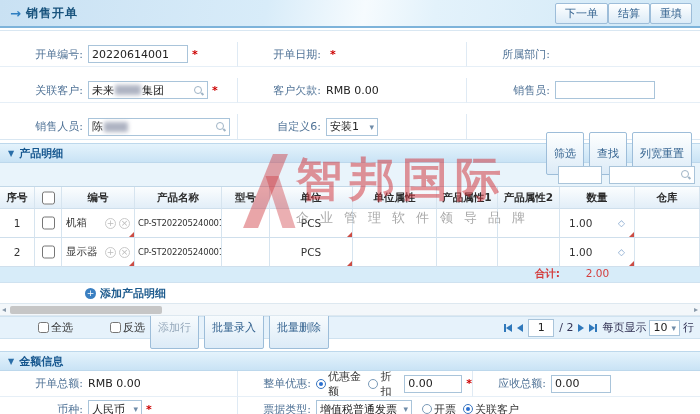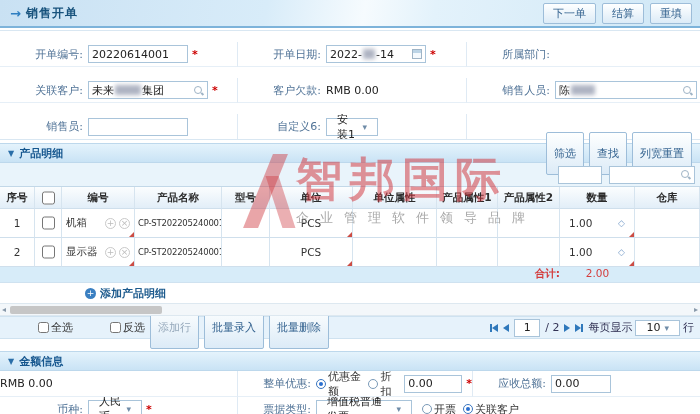--- a/index.html
+++ b/index.html
@@ -5,21 +5,21 @@
   * { box-sizing: border-box; margin: 0; padding: 0; }
   html,body { background:#fff; }
   body { font-family:"DejaVu Sans","Liberation Sans",sans-serif; font-size:11px; color:#333; }
   #app { position:relative; width:700px; height:414px; overflow:hidden; background:#fff; }
 
   
   .titlebar { height:26px; display:flex; align-items:center; padding:0 8px 0 10px;
     background:linear-gradient(100deg,#c9e1f3 0%,#d8ecf9 38%,#f6fbfe 52%,#e3f2fb 62%,#cfe7f6 100%); }
   .title-arrow { color:#2f7fc1; font-weight:bold; font-size:13px; margin-right:5px; }
   .page-title { color:#17527c; font-weight:bold; font-size:12px; letter-spacing:1px; }
-  .tb-btns { margin-left:auto; display:flex; gap:6px; }
+  .tb-btns { margin-left:auto; display:flex; gap:0; }
   .btn { display:inline-block; padding:2px 9px; font-size:11px; color:#33628f; cursor:pointer;
     background:linear-gradient(#feffff,#dcebf7); border:1px solid #9dbdd9; border-radius:2px; white-space:nowrap; }
   .btn.small { padding:13px 7px; }
   .btn.disabled { color:#96a9bb; }
   .title-rule { height:2px; background:#7db3da; }
 
   
   .form-grid { margin-top:2px; display:grid; grid-template-columns:238px 229px 233px;
     border-top:1px solid #d9e7f2; border-bottom:1px solid #d9e7f2; }
   .fcell { height:25px; display:flex; align-items:center; border-right:1px solid #dfeaf4;
@@ -34,21 +34,21 @@
   .req { color:#cc0000; font-weight:bold; margin-left:4px; }
   .mag { position:relative; width:11px; height:11px; flex:none; margin-left:auto; cursor:pointer; }
   .mag::before { content:""; position:absolute; left:1px; top:1px; width:6px; height:6px;
     border:1px solid #9fb4c6; border-radius:50%; }
   .mag::after { content:""; position:absolute; left:8px; top:8px; width:3px; height:1.5px;
     background:#9fb4c6; transform:rotate(45deg); }
   .cal { position:relative; width:10px; height:10px; flex:none; margin-left:auto;
     border:1px solid #9fb4c6; background:#f4f9fd; cursor:pointer; }
   .cal::before { content:""; position:absolute; left:0; top:0; right:0; height:3px; background:#bcd4e6; }
   .select { display:inline-flex; align-items:center; justify-content:space-between; gap:4px;
-    border:1px solid #a9c4da; background:#fff; height:18px; padding:0 10px; cursor:pointer; color:#222; }
+    border:1px solid #a9c4da; background:#fff; height:18px; padding:0 3px; cursor:pointer; color:#222; }
   .select .arr { color:#6f8ca8; font-size:9px; }
   .plainval { color:#222; }
 
   
   .secbar { height:20px; display:flex; align-items:center; padding:0 8px; margin-top:3px;
     background:linear-gradient(#e4f3fc,#c9e3f5); border-top:1px solid #bdd8ec; border-bottom:1px solid #bdd8ec;
     color:#15568e; font-weight:bold; cursor:pointer; }
   .secbar .caret { font-size:8px; color:#2a6ea8; margin-right:5px; }
   .secbar .sec-btns { margin-left:auto; display:flex; gap:5px; font-weight:normal; }
 
@@ -143,26 +143,20 @@
   <div class="title-rule"></div>
 
   <div class="form-grid">
     <div class="fcell">
       <span class="flabel">开单编号:</span>
       <input style="width: 100px;" value="20220614001">
       <span class="req">*</span>
     </div>
     <div class="fcell">
       <span class="flabel">开单日期:</span>
-      <span class="inputbox" style="width:100px">
-        <span>2022-</span>
-        <span class="redact" style="width:12px"></span>
-        <span>-14</span>
-        <span class="cal"></span>
-      </span>
       <span class="req">*</span>
     </div>
     <div class="fcell">
       <span class="flabel">所属部门:</span>
     </div>
 
     <div class="fcell">
       <span class="flabel">关联客户:</span>
       <span class="inputbox" style="width:120px">
         <span>未来</span>
@@ -170,31 +164,31 @@
         <span>集团</span>
         <span class="mag"></span>
       </span>
       <span class="req">*</span>
     </div>
     <div class="fcell">
       <span class="flabel">客户欠款:</span>
       <span class="plainval">RMB 0.00</span>
     </div>
     <div class="fcell">
+      <span class="flabel">销售员:</span>
+      <input style="width: 100px;">
+    </div>
+
+    <div class="fcell">
       <span class="flabel">销售人员:</span>
       <span class="inputbox" style="width:142px">
         <span>陈</span>
         <span class="redact" style="width:24px"></span>
         <span class="mag"></span>
       </span>
-    </div>
-
-    <div class="fcell">
-      <span class="flabel">销售员:</span>
-      <input style="width: 100px;">
     </div>
     <div class="fcell">
       <span class="flabel">自定义6:</span>
       <span class="select" style="width:52px">
         <span>安装1</span>
         <span class="arr">▾</span>
       </span>
     </div>
     <div class="fcell"></div>
   </div>
@@ -338,20 +332,21 @@
   </div>
 
   <div style="height:12px"></div>
 
   <div class="secbar" style="margin-top:0">
     <span class="caret">▼</span>
     <span>金额信息</span>
   </div>
   <div class="amt-grid1">
     <div class="acell">
+      <span class="flabel">开单总额:</span>
       <span class="plainval">RMB 0.00</span>
     </div>
     <div class="acell">
       <span class="flabel" style="width:78px">整单优惠:</span>
       <span class="radio sel"></span>
       <span class="rlabel">优惠金额</span>
       <span class="radio"></span>
       <span class="rlabel">折扣</span>
       <input style="width: 58px;" value="0.00">
       <span class="req">*</span>

